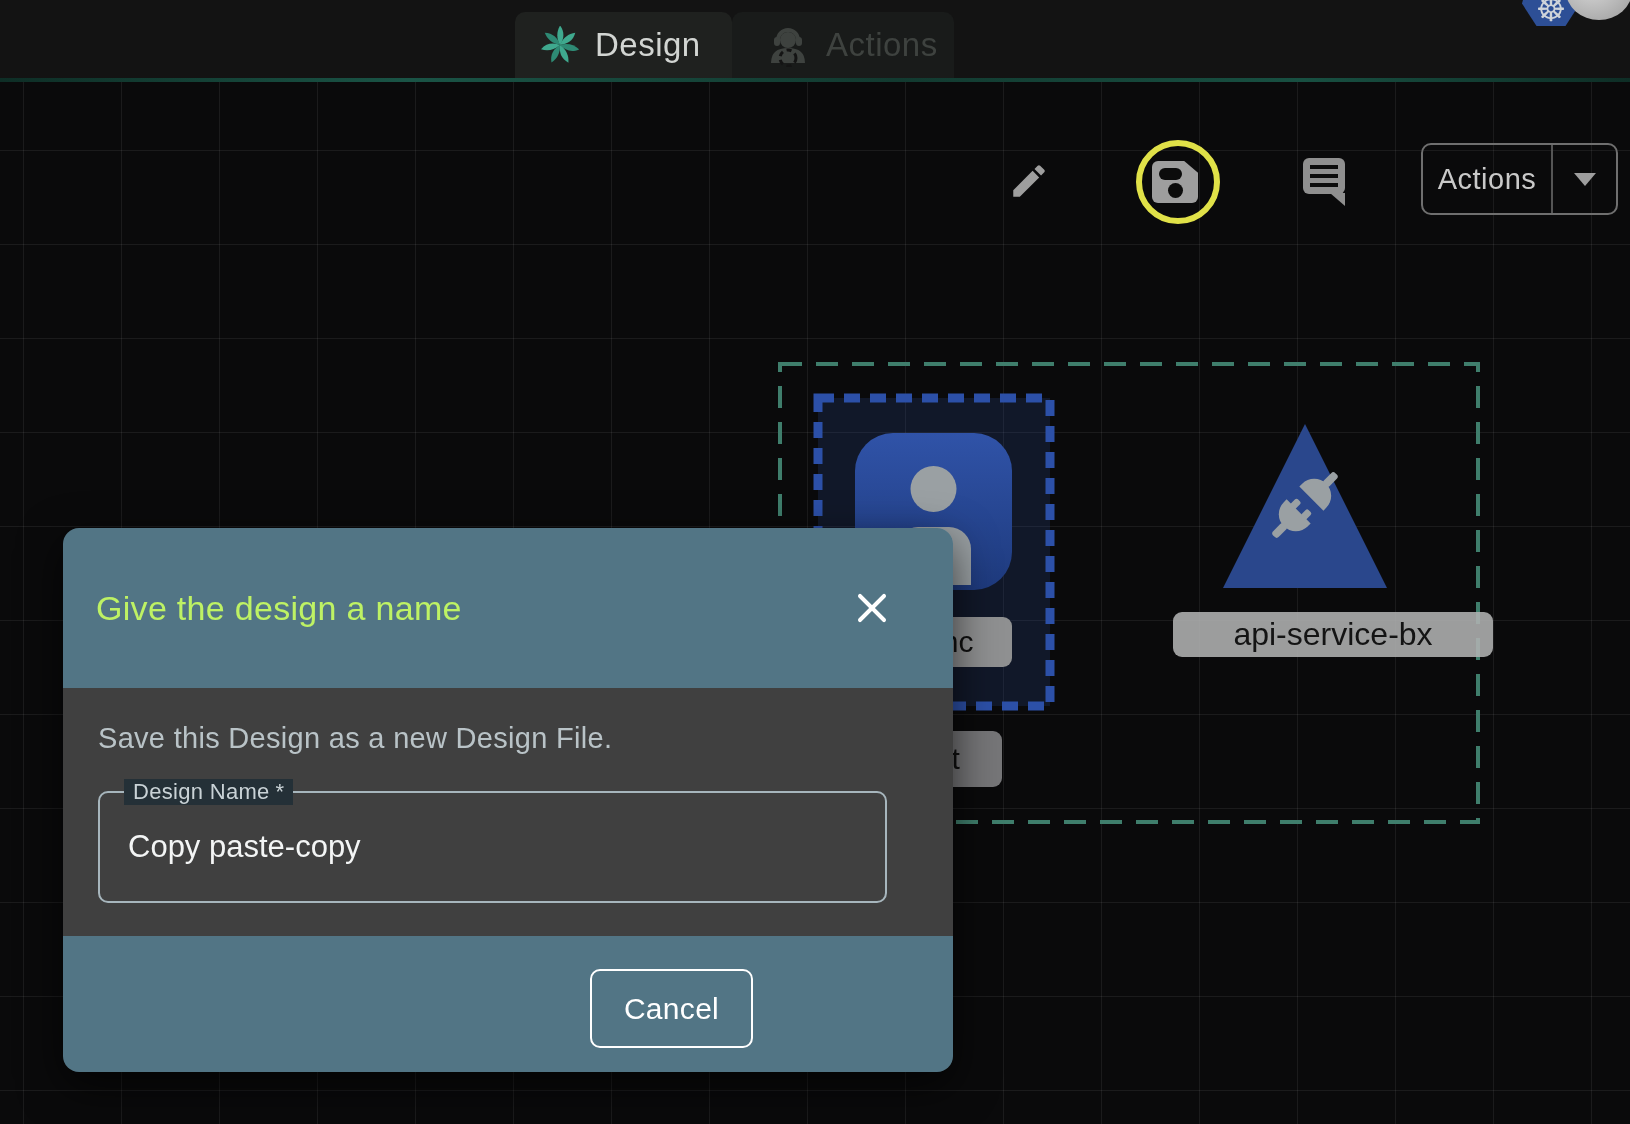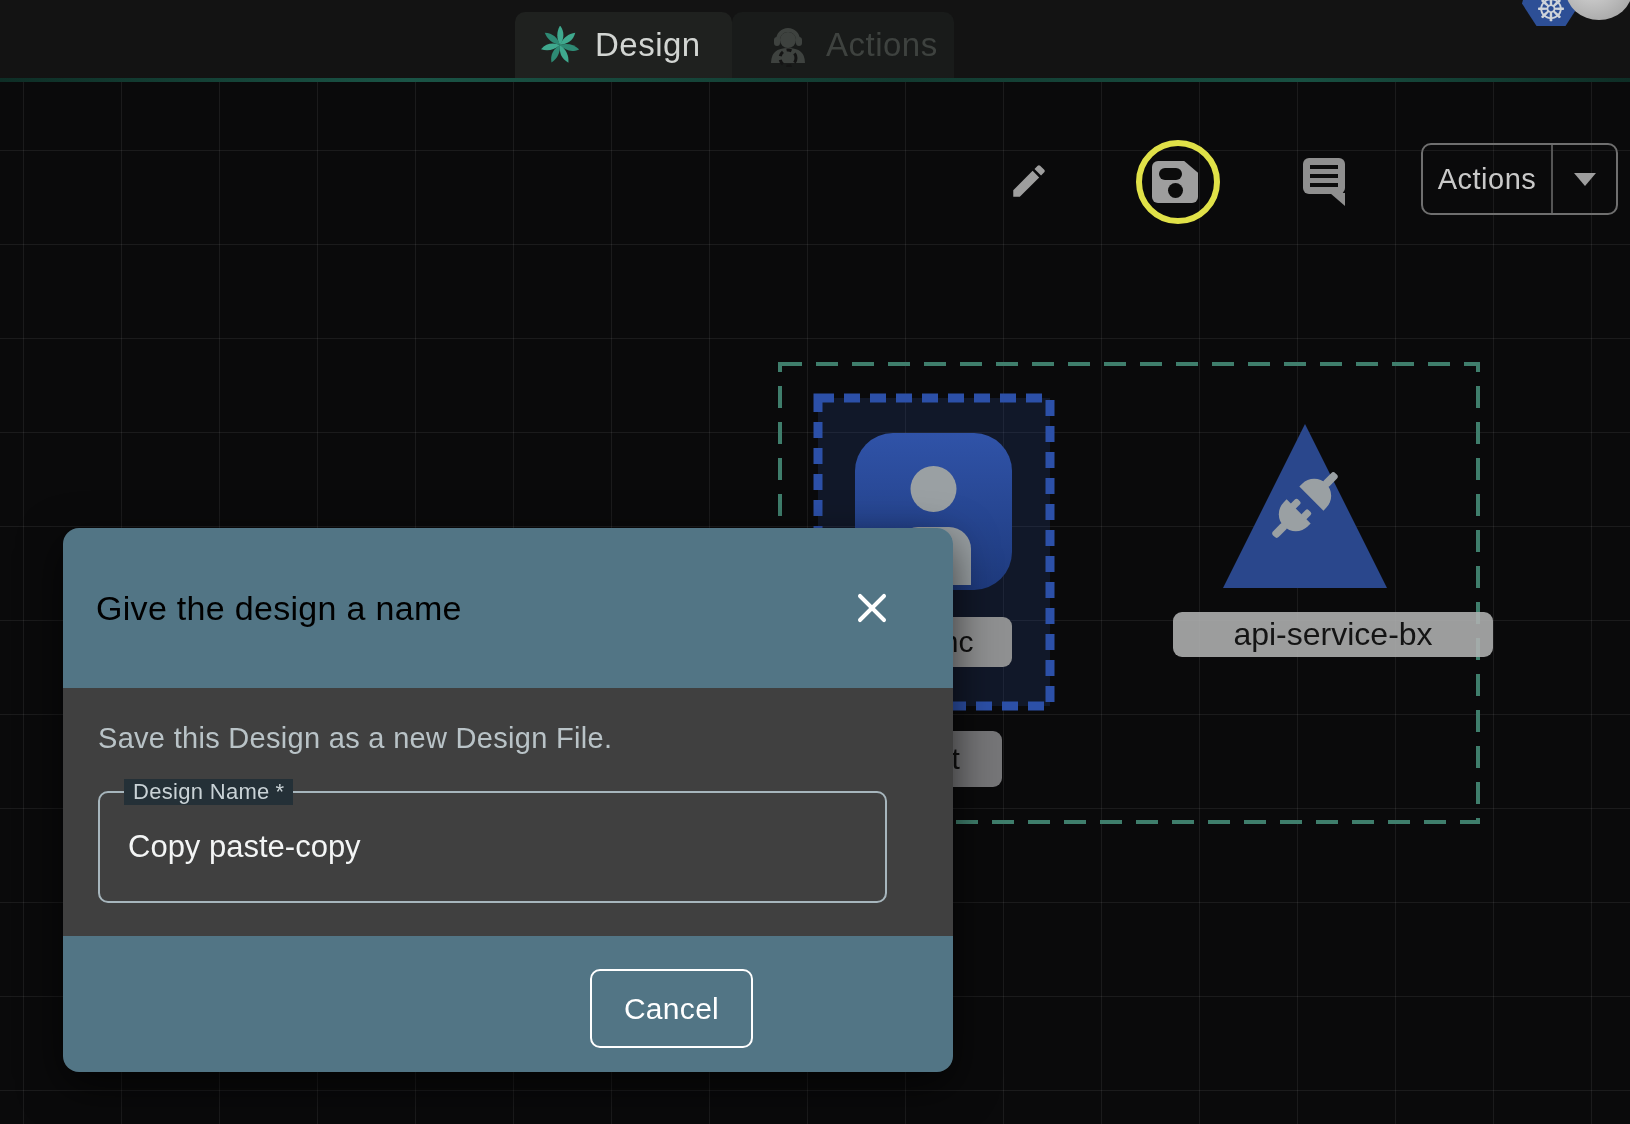--- a/index.html
+++ b/index.html
@@ -53,21 +53,21 @@
     border:2px solid #6f6f6f;border-radius:10px;z-index:4;display:flex;align-items:center;cursor:pointer;}
   .actions-main{width:128px;text-align:center;font-size:29px;color:#c9c9c9;letter-spacing:0.5px;}
   .actions-divider{width:2px;height:68px;background:#555;}
   .actions-arrow-zone{flex:1;display:flex;align-items:center;justify-content:center;}
   .arrow-down{width:0;height:0;border-left:11px solid transparent;border-right:11px solid transparent;
     border-top:13px solid #9e9e9e;}
   
   .modal{position:absolute;left:63px;top:528px;width:890px;height:544px;border-radius:16px;z-index:10;
     box-shadow:0 14px 44px rgba(0,0,0,0.65);overflow:hidden;}
   .modal-header{position:relative;height:160px;background:#527585;display:flex;align-items:center;}
-  .modal-title{margin-left:33px;font-size:34px;color:#000000;letter-spacing:0.3px;}
+  .modal-title{margin-left:33px;font-size:34px;color:#bef264;letter-spacing:0.3px;}
   .modal-close{position:absolute;left:790px;top:61px;width:38px;height:38px;cursor:pointer;}
   .modal-close span{position:absolute;left:0;top:17px;width:38px;height:4px;background:#fff;border-radius:2px;}
   .modal-close span:nth-child(1){transform:rotate(45deg);}
   .modal-close span:nth-child(2){transform:rotate(-45deg);}
   .modal-body{position:relative;height:248px;background:#404040;}
   .modal-desc{position:absolute;left:35px;top:34px;font-size:29px;color:#b9c3c7;letter-spacing:0.3px;}
   .field{position:absolute;left:35px;top:103px;width:789px;height:112px;box-sizing:border-box;
     border:2px solid #a7b6bd;border-radius:10px;padding-left:23px;}
   .field-label{position:absolute;left:24px;top:-14px;background:#243037;padding:0 9px;
     font-size:22px;color:#c9d2d6;letter-spacing:0.3px;}

